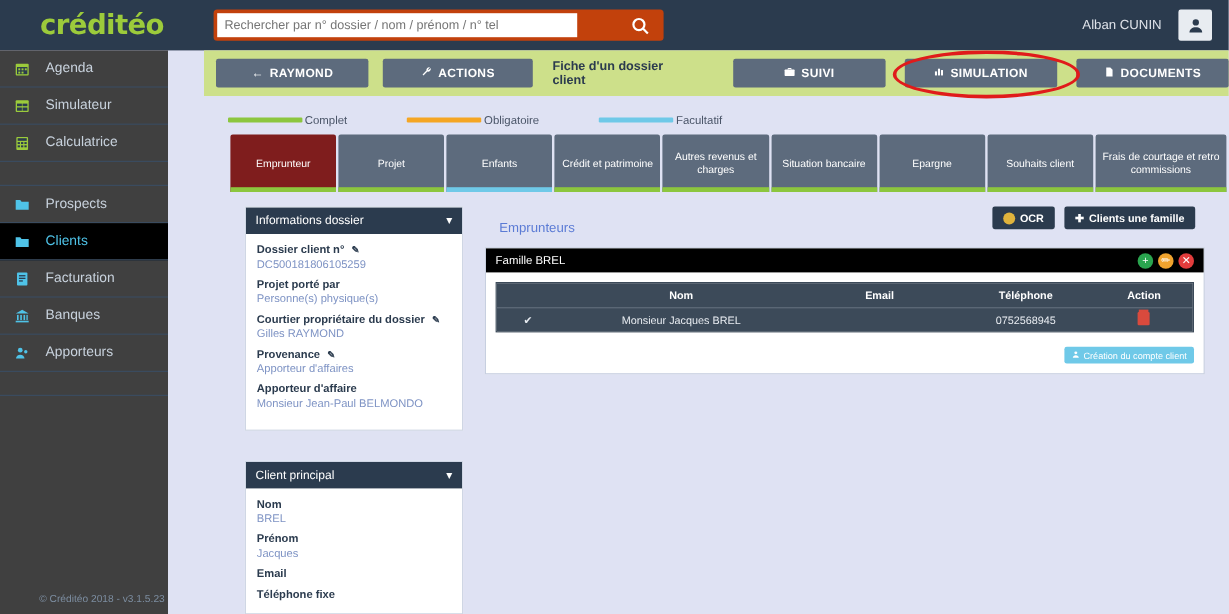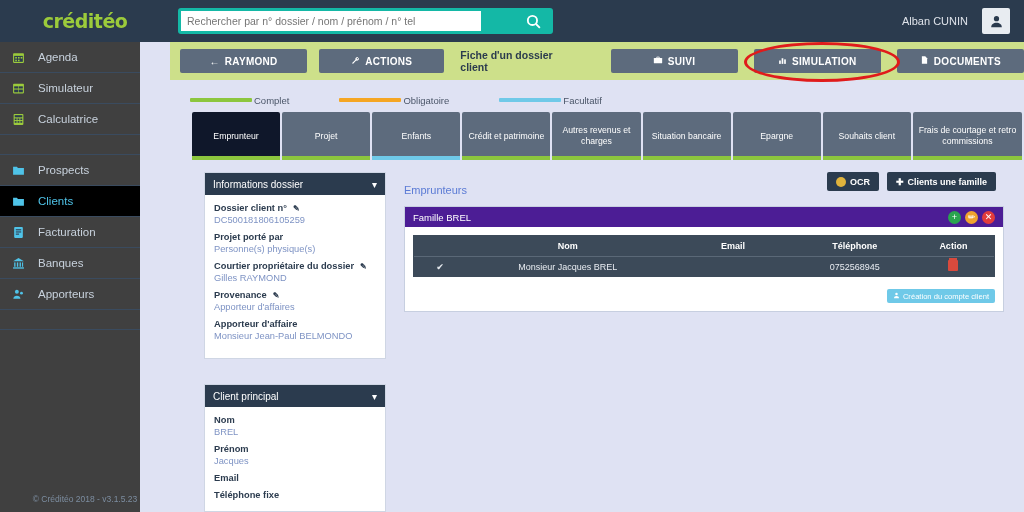--- a/index.html
+++ b/index.html
@@ -13,27 +13,27 @@
   #app { position: relative; width: 1024px; height: 512px; }
 
   
   .topbar {
     position: absolute; top: 0; left: 0; width: 1024px; height: 42px;
     background: #2b3b4e;
     display: flex; align-items: center;
   }
   .brand {
     width: 170px; text-align: center;
-    color: #9ccb3b; font-size: 19px; font-weight: bold;
+    color: #9ccb3b; font-size: 23px; font-weight: bold;
     letter-spacing: -0.5px;
     font-family: "DejaVu Sans", sans-serif;
   }
   .searchwrap {
     display: flex; align-items: center;
-    background: #14b8a6; border-radius: 3px;
+    background: #c2410c; border-radius: 3px;
     margin-left: 8px; padding: 3px; gap: 35px;
   }
   .searchwrap input {
     width: 300px; height: 20px;
     border: none; outline: none;
     background: #fff; color: #555;
     font-size: 10.5px; padding: 0 6px;
     font-family: "Liberation Sans", sans-serif;
   }
   .searchbtn {
@@ -119,21 +119,21 @@
     position: absolute; top: 112px; left: 192px; width: 830px; height: 48px;
     display: flex; gap: 2px;
   }
   .tab {
     flex: 1; background: #5d6b7d; position: relative; cursor: pointer;
     display: flex; align-items: center; justify-content: center;
     text-align: center; padding: 0 2px;
     border-radius: 2px 2px 0 0;
   }
   .tab.wide { flex: 1.25; }
-  .tab.active { background: #0f172a; }
+  .tab.active { background: #7f1d1d; }
   .tab .tlbl { color: #fff; font-size: 8.7px; line-height: 11px; }
   .tab .uline {
     position: absolute; bottom: 0; left: 0; right: 0; height: 4px;
   }
 
   
   .panel {
     position: absolute; left: 204px; width: 182px;
     background: #fff; border: 1px solid #cfd6e4;
   }
@@ -153,21 +153,21 @@
   .fld .v { font-size: 9.3px; color: #7e93c4; margin-top: 2px; }
   .pencil { color: #2b3b4e; font-size: 8px; }
 
   #panel-infos { top: 172px; }
   #panel-client { top: 384px; height: 128px; overflow: hidden; }
 
   
   .main { position: absolute; left: 398px; top: 168px; width: 612px; }
   .mainhead { position: relative; height: 30px; }
   .section-title {
-    position: absolute; left: 6px; top: 16px;
+    position: absolute; left: 18px; top: 16px;
     color: #5b7bd5; font-size: 11px;
   }
   .topbtns {
     position: absolute; right: 14px; top: 4px;
     display: flex; gap: 8px;
   }
   .btn-dark {
     height: 19px; background: #2b3b4e; color: #fff;
     border-radius: 2px; font-size: 9px; font-weight: bold;
     display: flex; align-items: center; justify-content: center; gap: 4px;
@@ -175,21 +175,21 @@
   }
   .ocr-dot {
     width: 10px; height: 10px; border-radius: 50%;
     background: #e0b33c; display: inline-block;
   }
 
   .famcard {
     margin: 8px 6px 0 6px; background: #fff; border: 1px solid #c7cfe0;
   }
   .famhead {
-    height: 20px; background: #4c1d95;
+    height: 20px; background: #000000;
     display: flex; align-items: center; padding: 0 8px;
   }
   .famhead .famname { color: #fff; font-size: 9.5px; }
   .famhead .acts { margin-left: auto; display: flex; gap: 4px; }
   .cbtn {
     width: 13px; height: 13px; border-radius: 50%;
     color: #fff; font-size: 9px; line-height: 13px; text-align: center;
     cursor: pointer;
   }
   .cbtn.g { background: #2aa44f; }

